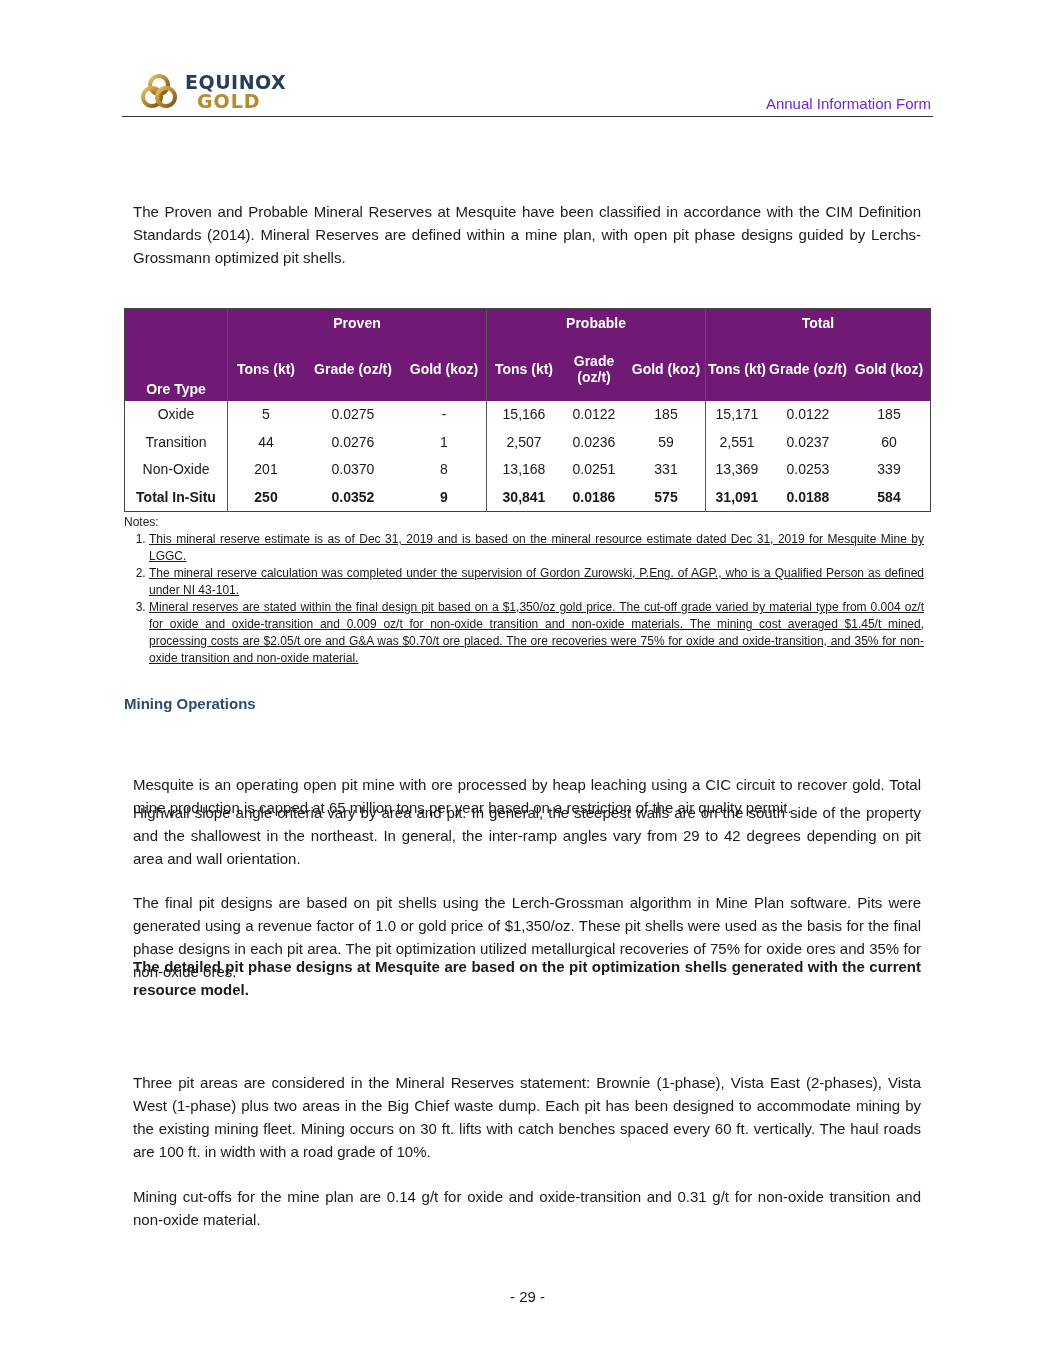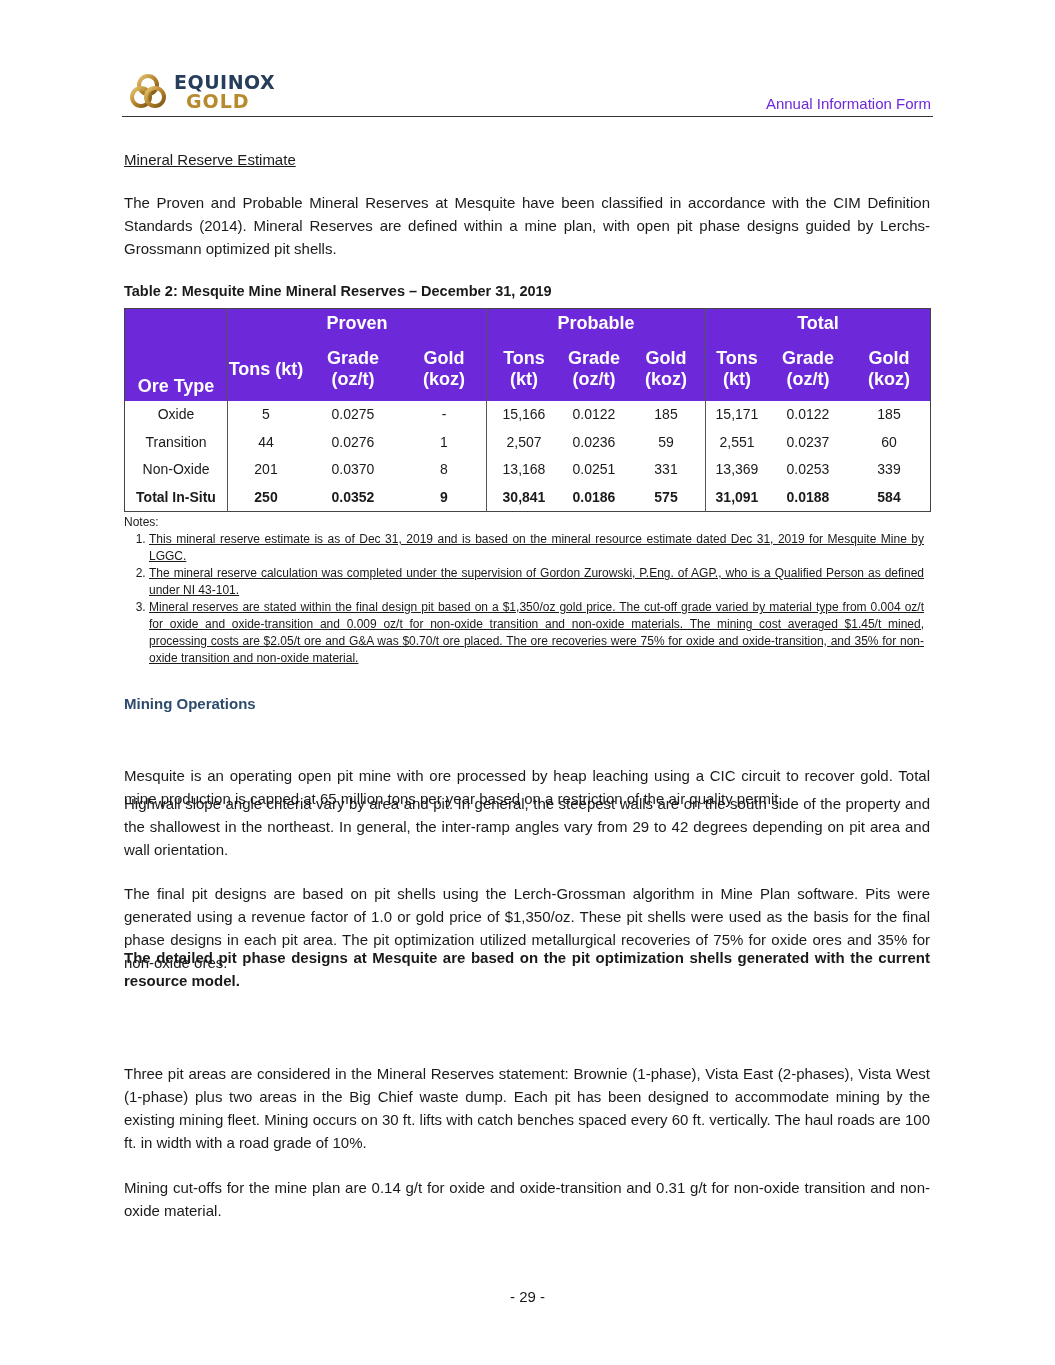--- a/index.html
+++ b/index.html
@@ -2,35 +2,35 @@
 <html><head>
 <meta charset="utf-8">
 <style>
   html, body { margin:0; padding:0; background:#ffffff; }
   body { width:1055px; height:1365px; position:relative; overflow:hidden;
          font-family:"Liberation Sans", sans-serif; color:#1a1a1a; }
   .page { position:absolute; left:0; top:0; width:1055px; height:1365px; }
 
   
   .header { position:absolute; left:122px; top:66px; width:811px; height:50px; border-bottom:1px solid #333; }
-  .logo { position:absolute; left:6px; top:4px; height:44px; display:flex; align-items:center; }
+  .logo { position:absolute; left:17px; top:4px; height:44px; display:flex; align-items:center; }
   .logo-mark { width:40px; height:40px; }
   .logo-text { margin-left:6px; line-height:19px; font-family:"DejaVu Sans", sans-serif; font-weight:bold; }
   .logo-eq { font-size:19px; color:#263d5b; letter-spacing:0.5px; display:block; }
   .logo-gold { font-size:19px; color:#b88a2e; letter-spacing:1px; display:block; padding-left:12px; }
   .doc-title { position:absolute; right:2px; bottom:4px; font-size:15px; color:#6d28d9; }
 
   .content { position:absolute; left:124px; width:806px; font-size:15px; line-height:23px; }
   .section-underline { text-decoration:underline; }
-  p { margin:0; text-align:justify; }
+  p { margin:9px; text-align:justify; }
 
   .tbl-caption { position:absolute; left:124px; top:283px; font-size:14.5px; font-weight:bold; }
   table.res { position:absolute; left:124px; top:308px; width:807px; border-collapse:collapse;
               font-size:14px; border:1px solid #444; }
-  table.res th { background:#6d28d9; color:#fff; font-weight:bold; font-size:18px; padding:0; }
+  table.res th { background:#701a75; color:#fff; font-weight:bold; font-size:14px; padding:0; }
   table.res td { text-align:center; height:27.5px; padding:0; font-size:14px;margin-top:44px; }
   table.res tr.total td { font-weight:bold; }
   .vline-l { border-left:1px solid #555; }
   .notes { position:absolute; left:124px; top:514px; width:800px; font-size:12px; line-height:17px; }
   .notes ol { margin:0; padding-left:25px;text-decoration:underline; }
   .notes li { text-align:justify; padding-left:0; }
   .h-mining { color:#2e4b6e; font-weight:bold; }
   .pageno { position:absolute; left:0; width:1055px; top:1288px; text-align:center; font-size:15px; }
 </style>
 </head>
@@ -53,28 +53,24 @@
         <circle cx="27" cy="25" r="9" fill="none" stroke="url(#g)" stroke-width="4"></circle>
       </svg>
       <div class="logo-text">
         <span class="logo-eq">EQUINOX</span>
         <span class="logo-gold">GOLD</span>
       </div>
     </div>
     <div class="doc-title">Annual Information Form</div>
   </div>
 
-  <div class="content" style="top:148px;">
-    <span class="section-underline">Mineral Reserve Estimate</span>
-  </div>
   <div class="content" style="top:191px;">
     <p>The Proven and Probable Mineral Reserves at Mesquite have been classified in accordance with the CIM Definition Standards (2014). Mineral Reserves are defined within a mine plan, with open pit phase designs guided by Lerchs-Grossmann optimized pit shells.</p>
   </div>
 
-  <div class="tbl-caption">Table 2: Mesquite Mine Mineral Reserves – December 31, 2019</div>
 
   <table class="res">
     <thead>
       <tr style="height:29px;">
         <th rowspan="2" style="width:102px; vertical-align:bottom; padding-bottom:4px;">Ore Type</th>
         <th colspan="3" class="vline-l">Proven</th>
         <th colspan="3" class="vline-l">Probable</th>
         <th colspan="3" class="vline-l">Total</th>
       </tr>
       <tr style="height:63px;">

